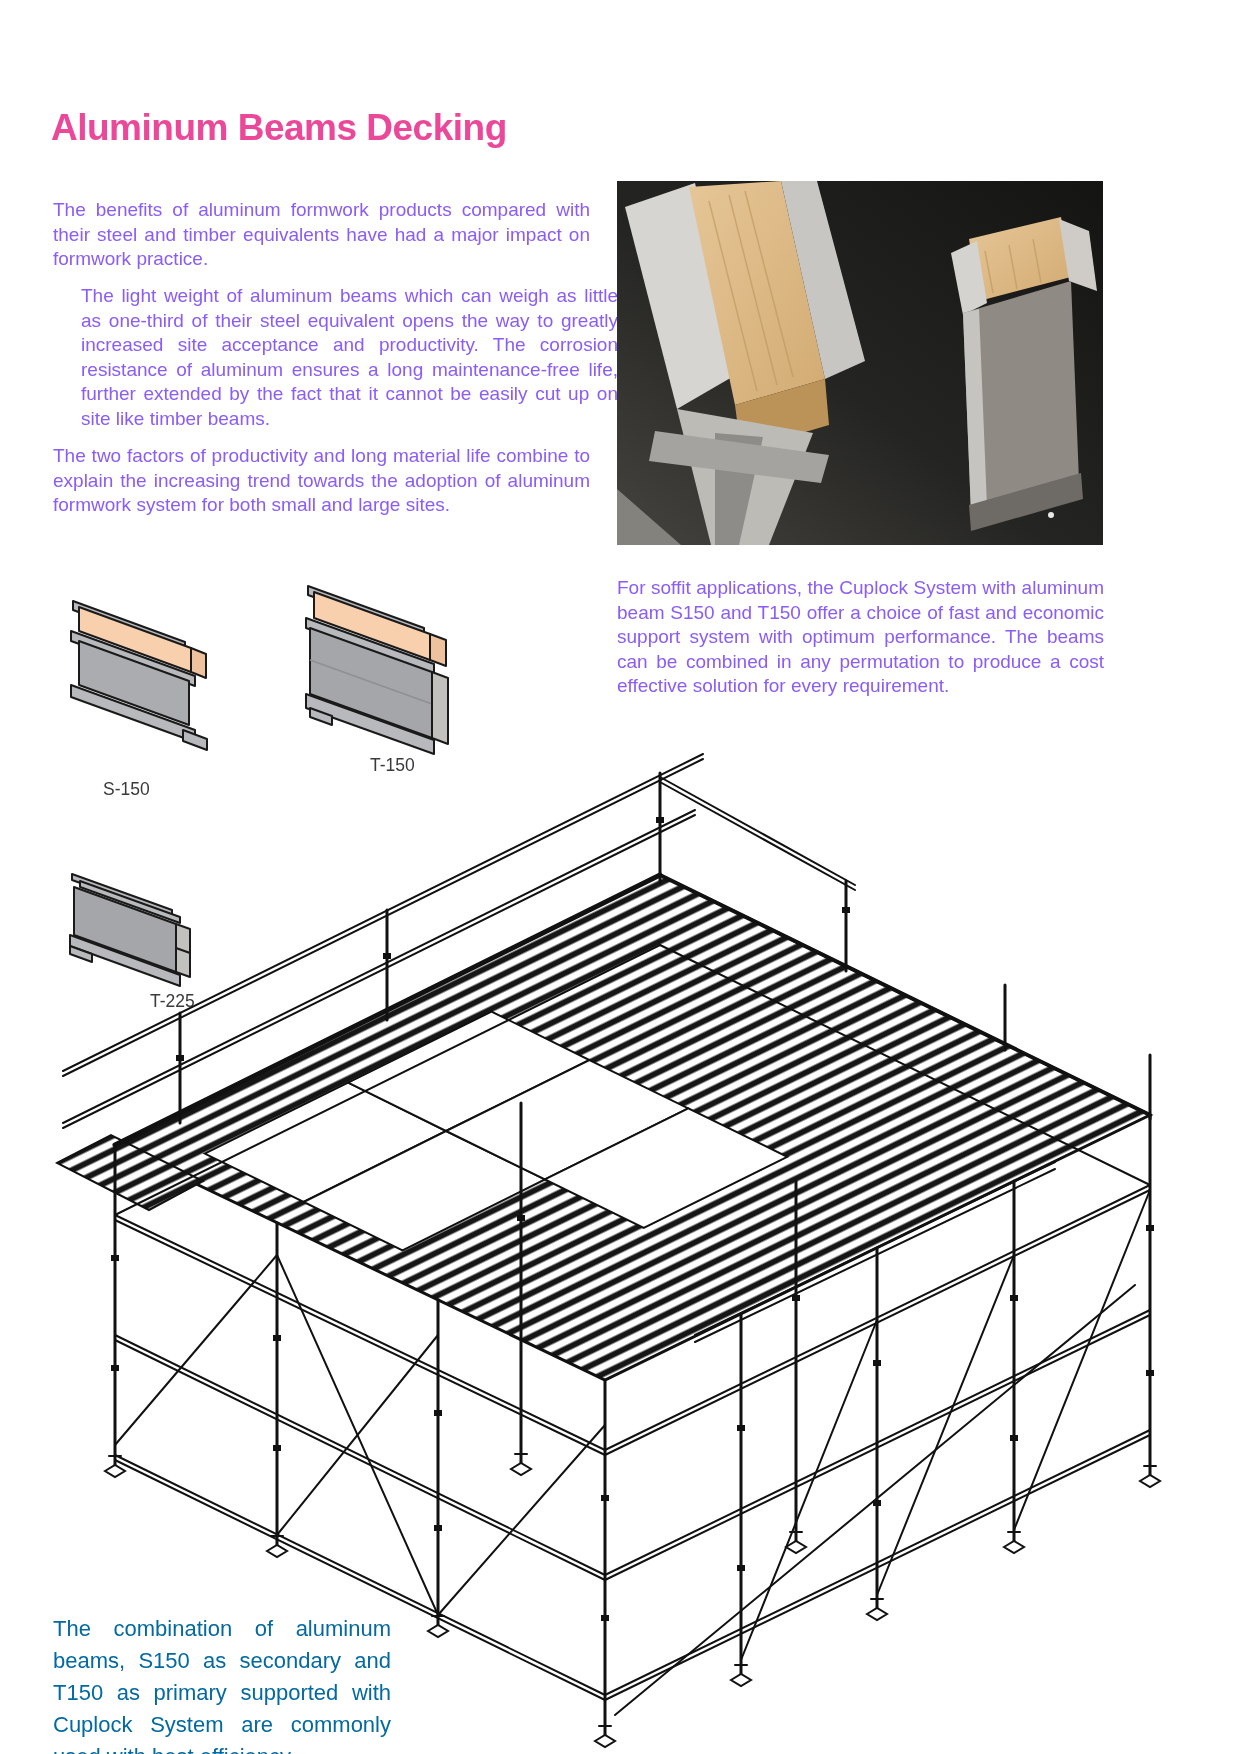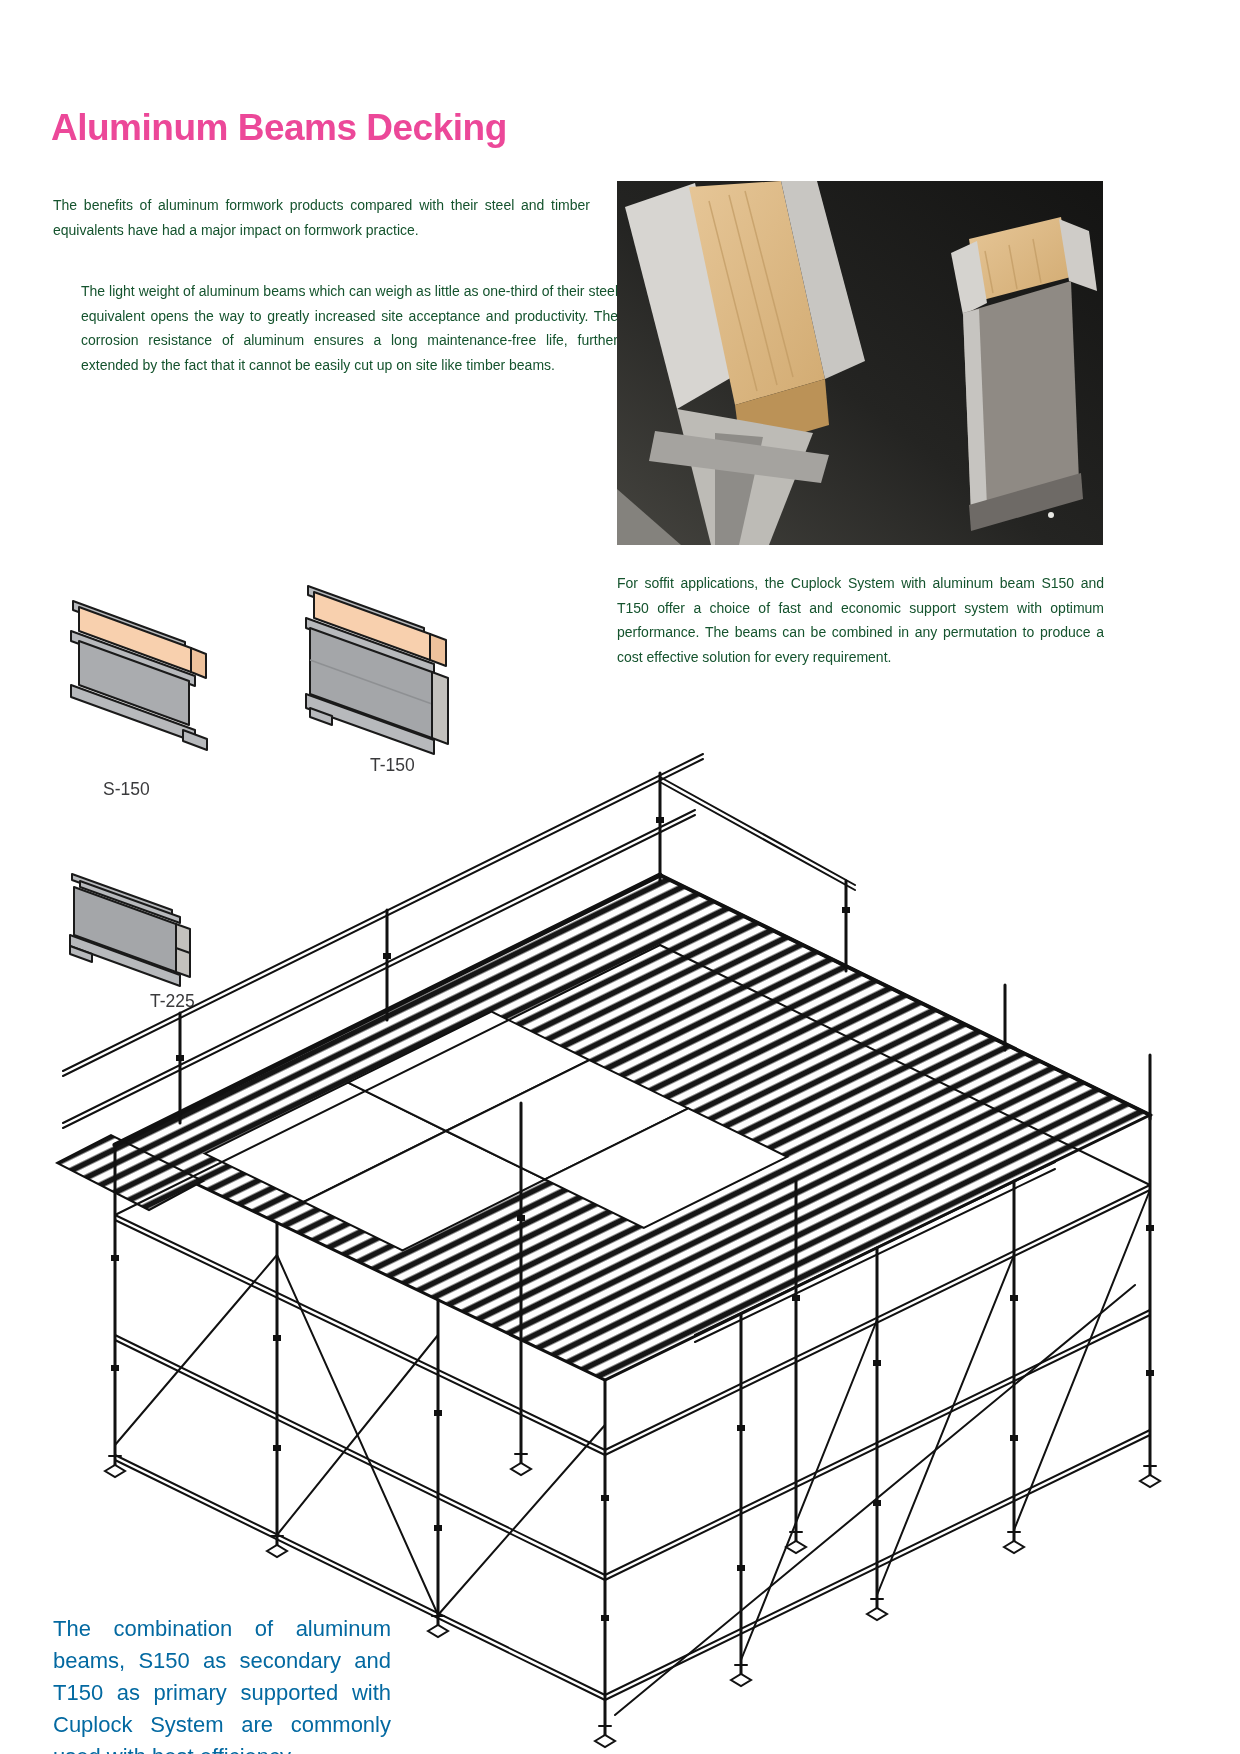--- a/index.html
+++ b/index.html
@@ -4,21 +4,21 @@
 <style>
   html,body{margin:0;padding:0;background:#ffffff;}
   body{font-family:"Liberation Sans", sans-serif;color:#2a2a2c;}
   .page{position:relative;width:1240px;height:1754px;background:#fff;overflow:hidden;}
 
   .breadcrumb{position:absolute;left:53px;top:24px;font-size:18.5px;color:#58595b;
     letter-spacing:.2px;padding-bottom:7px;border-bottom:2px solid #4c4c4e;}
   .title{position:absolute;left:51px;top:82px;font-size:37px;font-weight:800;
     color:#ec4899;letter-spacing:-0.5px;}
 
-  .para{position:absolute;text-align:justify;font-size:14px;line-height:24.6px;color:#14532d;}
+  .para{position:absolute;text-align:justify;font-size:19px;line-height:24.6px;color:#8b5cf6;}
   .p1{left:53px;top:179px;width:537px;}
   .p2{left:53px;top:265px;width:537px;margin-left:28px;}
   .p3{left:53px;top:425px;width:537px;}
   .caption{left:617px;top:557px;width:487px;}
   .footnote{left:53px;top:1591px;width:338px;font-size:22px;line-height:32px;color:#0369a1;}
 
   .photo{position:absolute;left:617px;top:181px;width:486px;height:364px;}
   .diagram{position:absolute;}
   .d-s150{left:65px;top:595px;}
   .d-t150{left:300px;top:578px;}
@@ -33,20 +33,21 @@
 </style>
 </head>
 <body>
 
 <div class="page">
 
   <h1 class="title">Aluminum Beams Decking</h1>
 
   <p class="para p1">The benefits of aluminum formwork products compared with their steel and timber equivalents have had a major impact on formwork practice.</p>
   <p class="para p2">The light weight of aluminum beams which can weigh as little as one-third of their steel equivalent opens the way to greatly increased site acceptance and productivity. The corrosion resistance of aluminum ensures a long maintenance-free life, further extended by the fact that it cannot be easily cut up on site like timber beams.</p>
+  <p class="para p3">The two factors of productivity and long material life combine to explain the increasing trend towards the adoption of aluminum formwork system for both small and large sites.</p>
 
   <div class="photo">
     <svg width="486" height="364" viewBox="0 0 486 364">
       <defs>
         <linearGradient id="pbg" x1="0" y1="1" x2="1" y2="0">
           <stop offset="0" stop-color="#45443f"></stop>
           <stop offset="0.45" stop-color="#242422"></stop>
           <stop offset="1" stop-color="#141413"></stop>
         </linearGradient>
         <linearGradient id="woodg" x1="0" y1="0" x2="1" y2="1">

